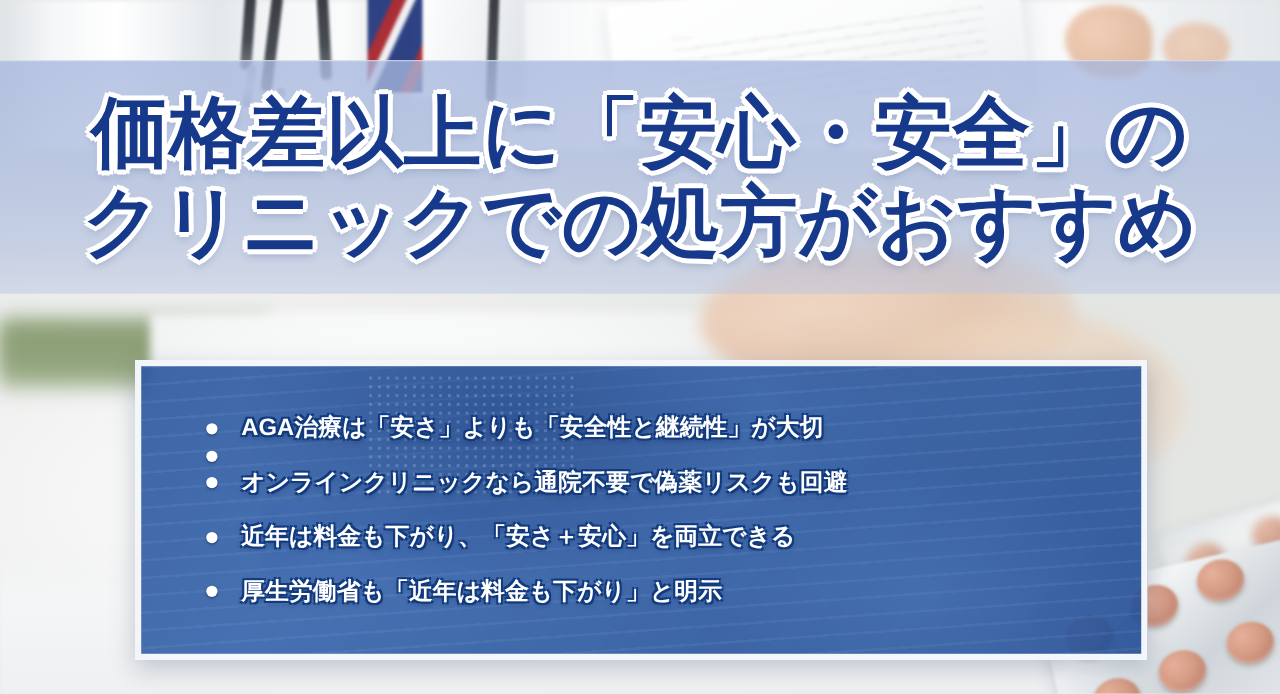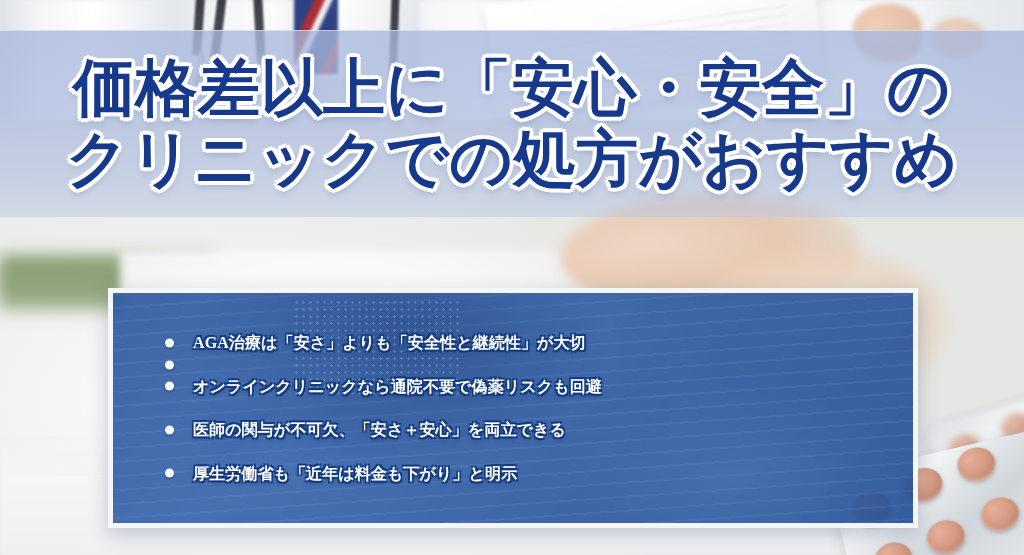--- a/index.html
+++ b/index.html
@@ -223,21 +223,21 @@
     position: absolute;
     border-radius: 50%;
     background: radial-gradient(ellipse at 35% 30%, #e6b09a 0%, #d69c85 45%, #bf8470 80%, #a87461 100%);
     box-shadow: 0 2px 4px rgba(110,80,70,.4), inset 0 -2px 3px rgba(255,255,255,.25);
   }
   .tab.b { filter: blur(2.4px); opacity: .9; }
 
   
   .title-band {
     position: absolute;
-    left: 0; top: 30px;
+    left: 0; top: 48px;
     width: 1024px; height: 187px;
     background: linear-gradient(180deg,
       rgba(167,183,221,0.78) 0%,
       rgba(172,188,223,0.74) 45%,
       rgba(178,192,224,0.62) 80%,
       rgba(186,198,226,0.50) 100%);
     box-shadow: inset 0 1px 0 rgba(255,255,255,.45);
     text-decoration: underline;
   }
   .title-inner {
@@ -306,23 +306,23 @@
   .bullets {
     position: relative;
     list-style: none;
     margin: 0;
     padding: 0 0 0 80px;
     z-index: 2;
   }
   .bullets li {
     position: relative;
     color: #ffffff;
-    font-family: Liberation Serif, serif;
+    font-family: Liberation Sans, sans-serif;
     font-weight: 700;
-    font-size: 16px;
+    font-size: 19px;
     line-height: 43.5px;
     white-space: nowrap;
     letter-spacing: 0.1px;
     text-shadow:
       -1.6px -1.6px 0 #123a7e, 1.6px -1.6px 0 #123a7e,
       -1.6px  1.6px 0 #123a7e, 1.6px  1.6px 0 #123a7e,
        0 2px 4px rgba(10,30,70,.5);
   }
   .bullets li .dot {
     position: absolute;
@@ -399,21 +399,21 @@
       </li>
       <li>
         <span class="dot"></span>
       </li>
       <li>
         <span class="dot"></span>
         <span>オンラインクリニックなら通院不要で偽薬リスクも回避</span>
       </li>
       <li>
         <span class="dot"></span>
-        <span>医師の関与が不可欠、「安さ＋安心」を両立できる</span>
+        <span>近年は料金も下がり、「安さ＋安心」を両立できる</span>
       </li>
       <li>
         <span class="dot"></span>
         <span>厚生労働省も「近年は料金も下がり」と明示</span>
       </li>
     </ul>
   </div>
 
 </div>
 

